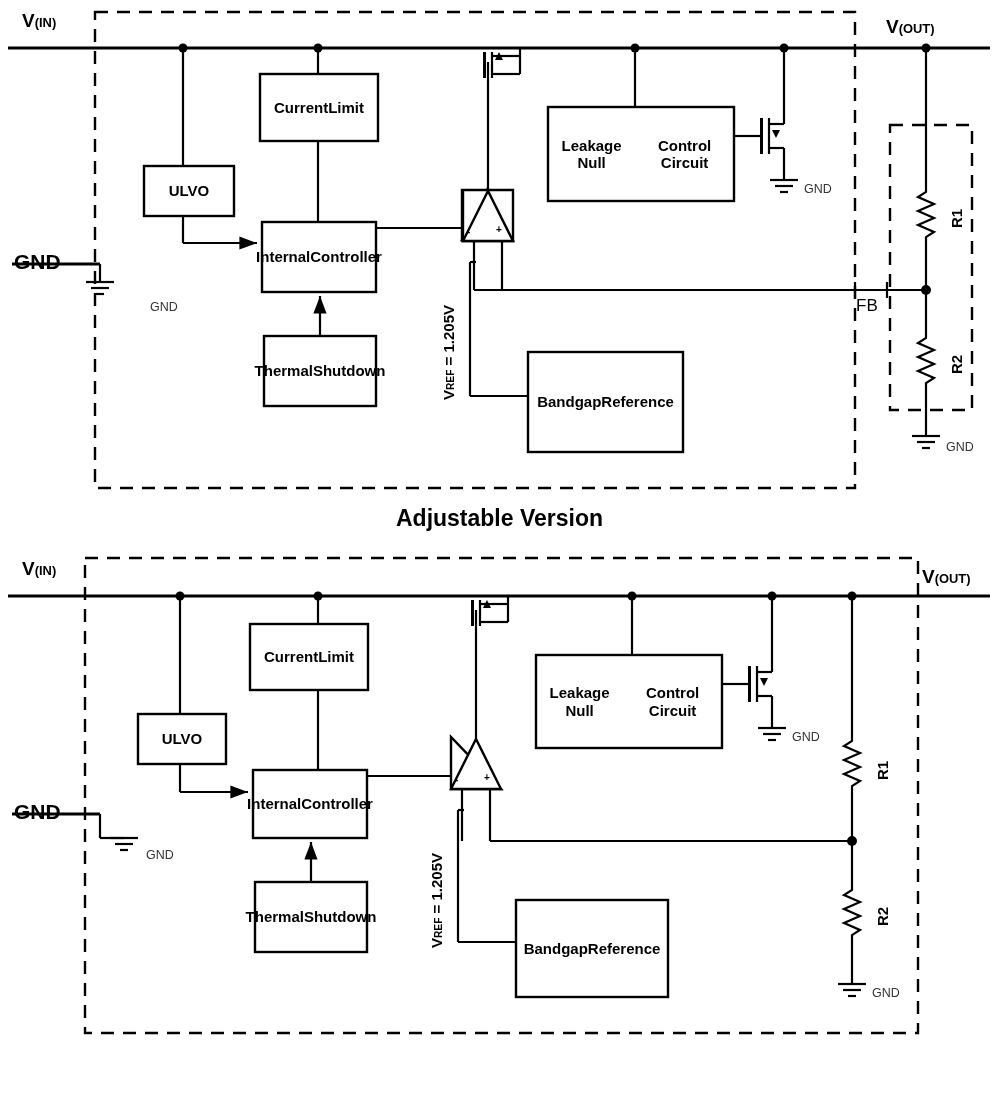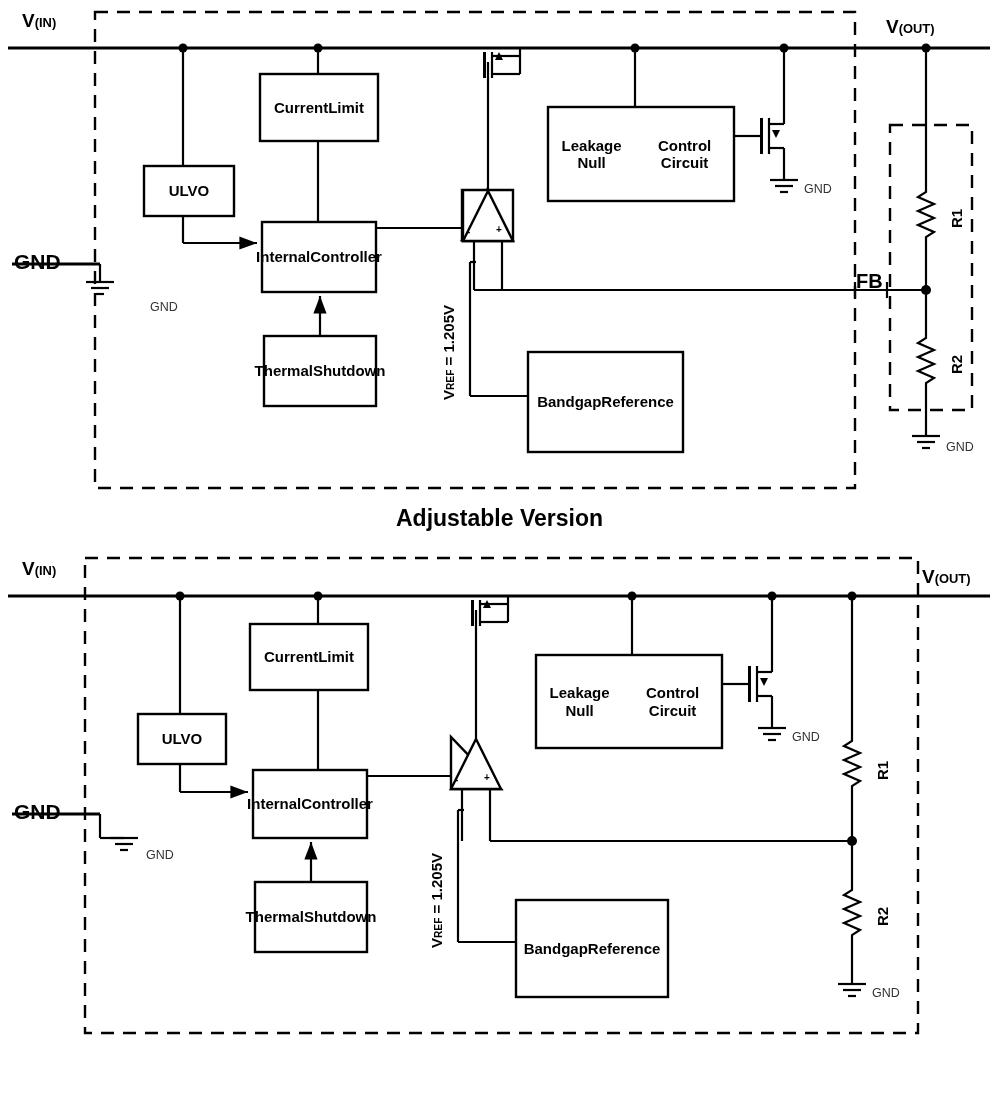--- a/index.html
+++ b/index.html
@@ -75,22 +75,23 @@
   .vref-lbl {
     position: absolute;
     font-weight: bold;
     font-size: 15px;
     transform-origin: 0 0;
     transform: rotate(-90deg);
     white-space: pre;
   }
   .fb-lbl {
     position: absolute;
-    font-weight: bold;
-    font-size: 20px;
+    font-weight: normal;
+    font-size: 17px;
+    margin-top: 26px;
   }
   .opamp-sign {
     position: absolute;
     font-size: 10px;
     font-weight: bold;
   }
 </style>
 </head>
 <body>
 

